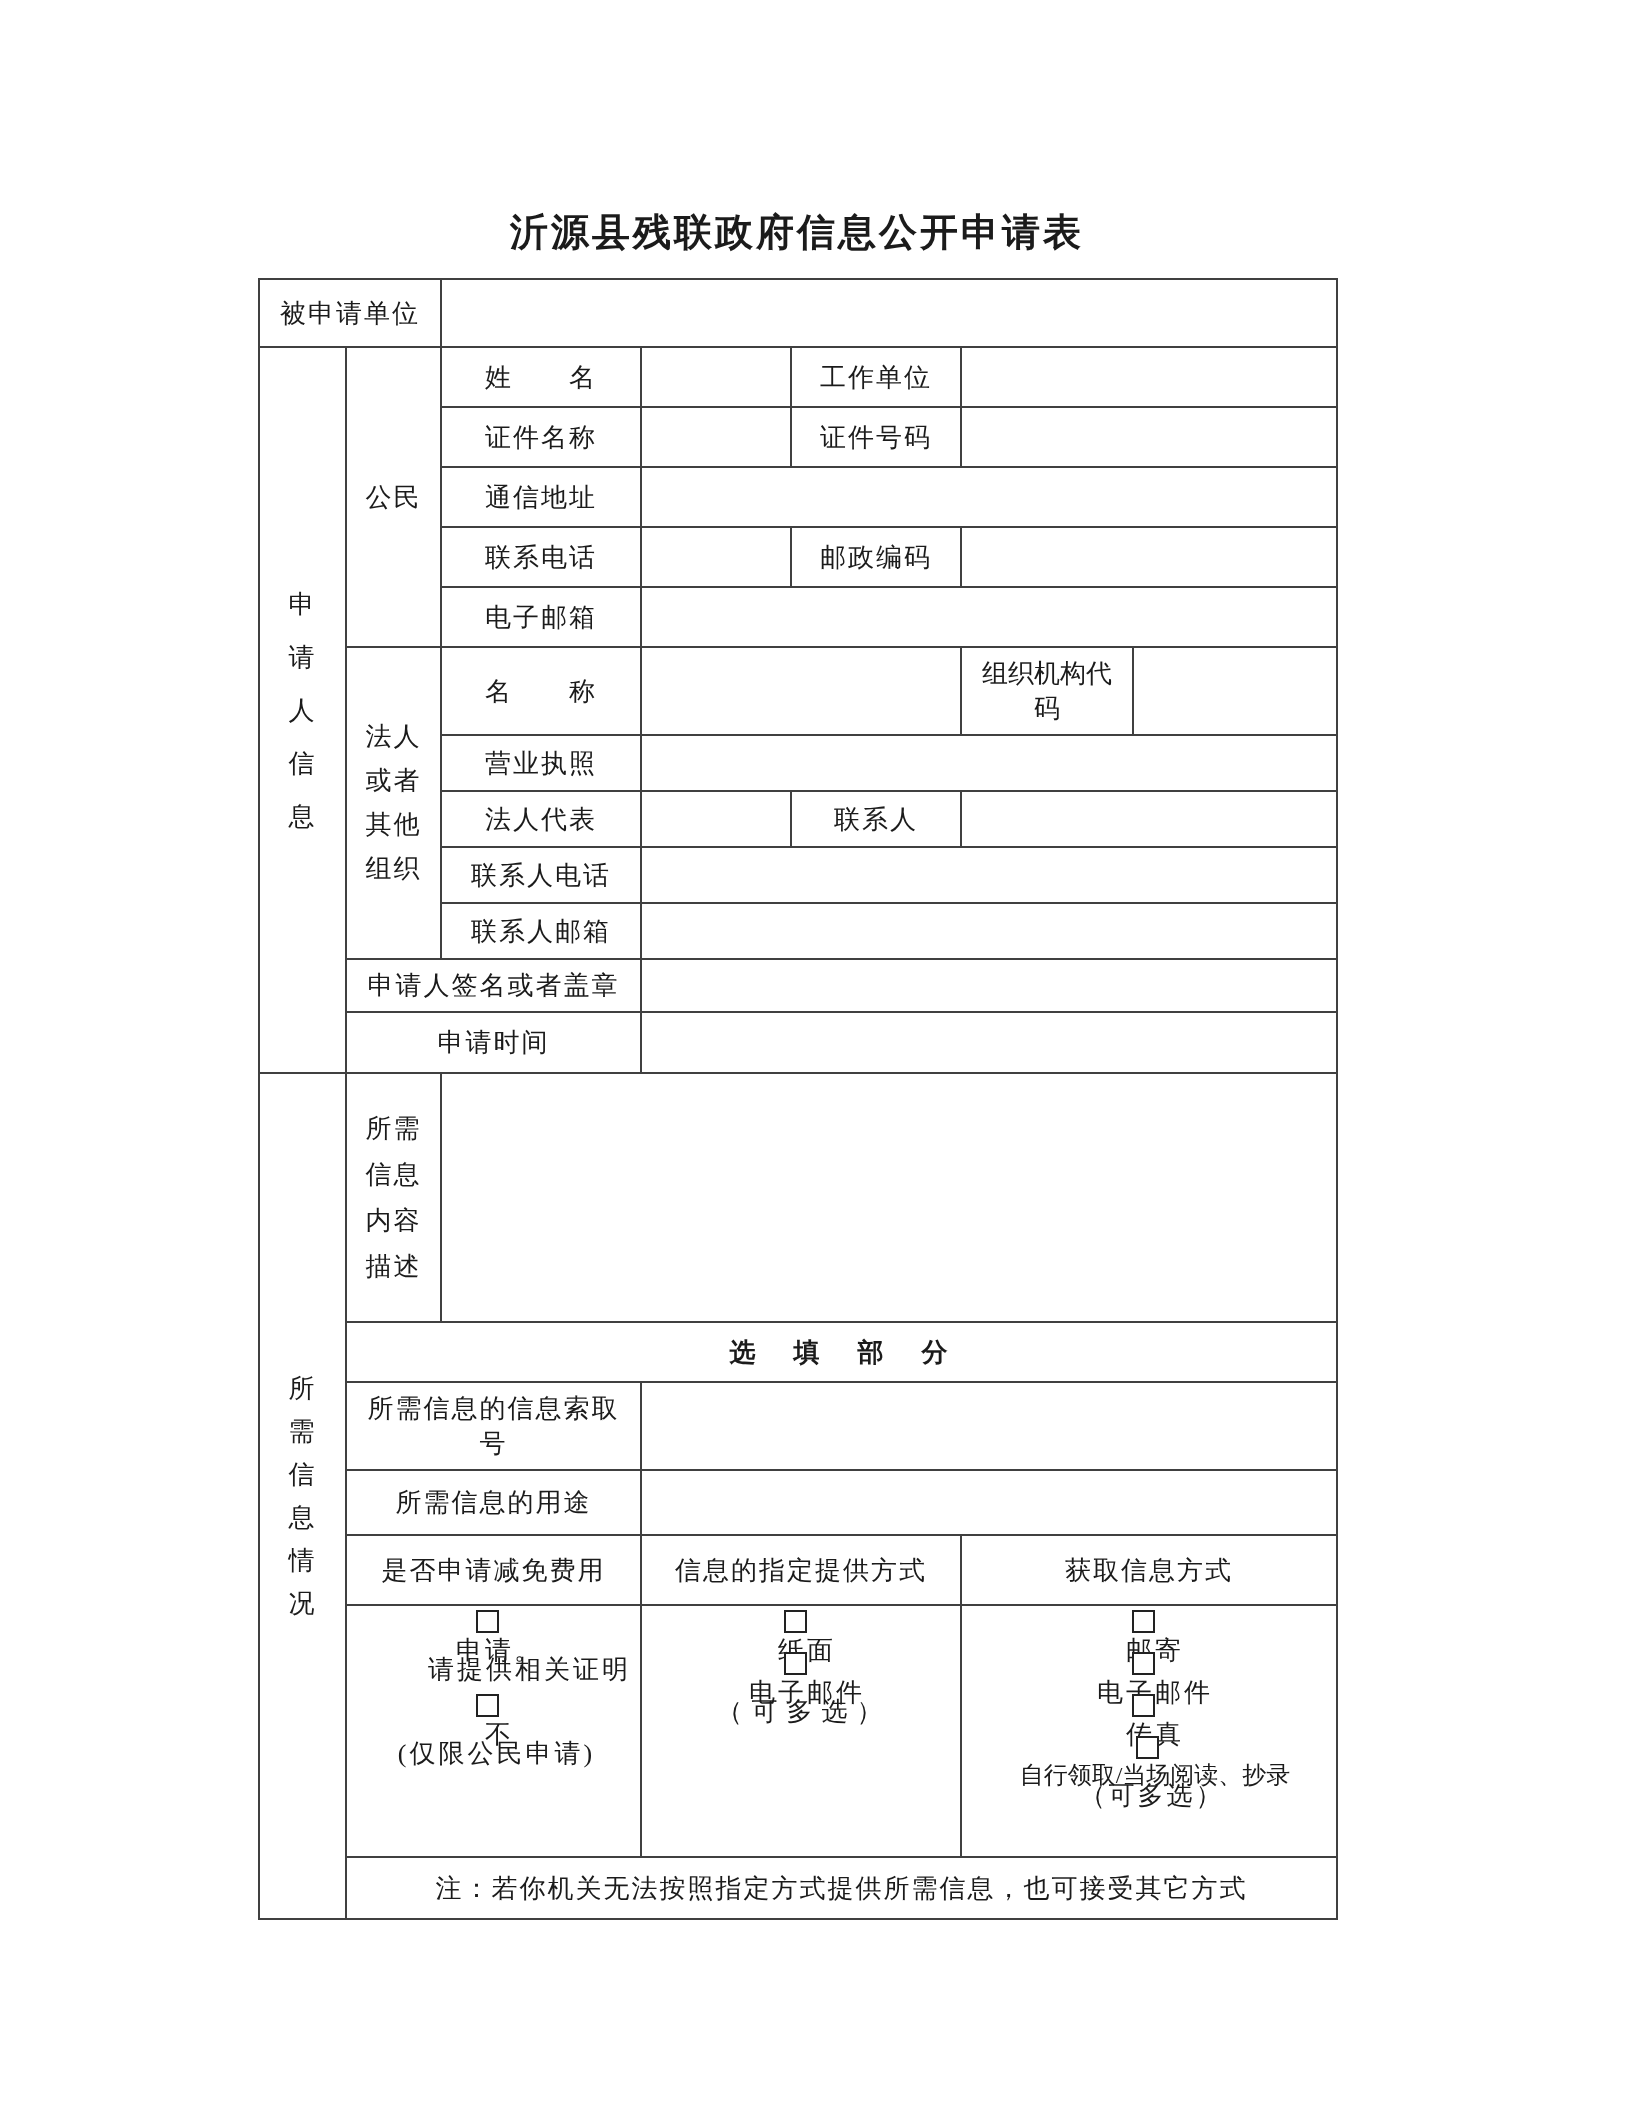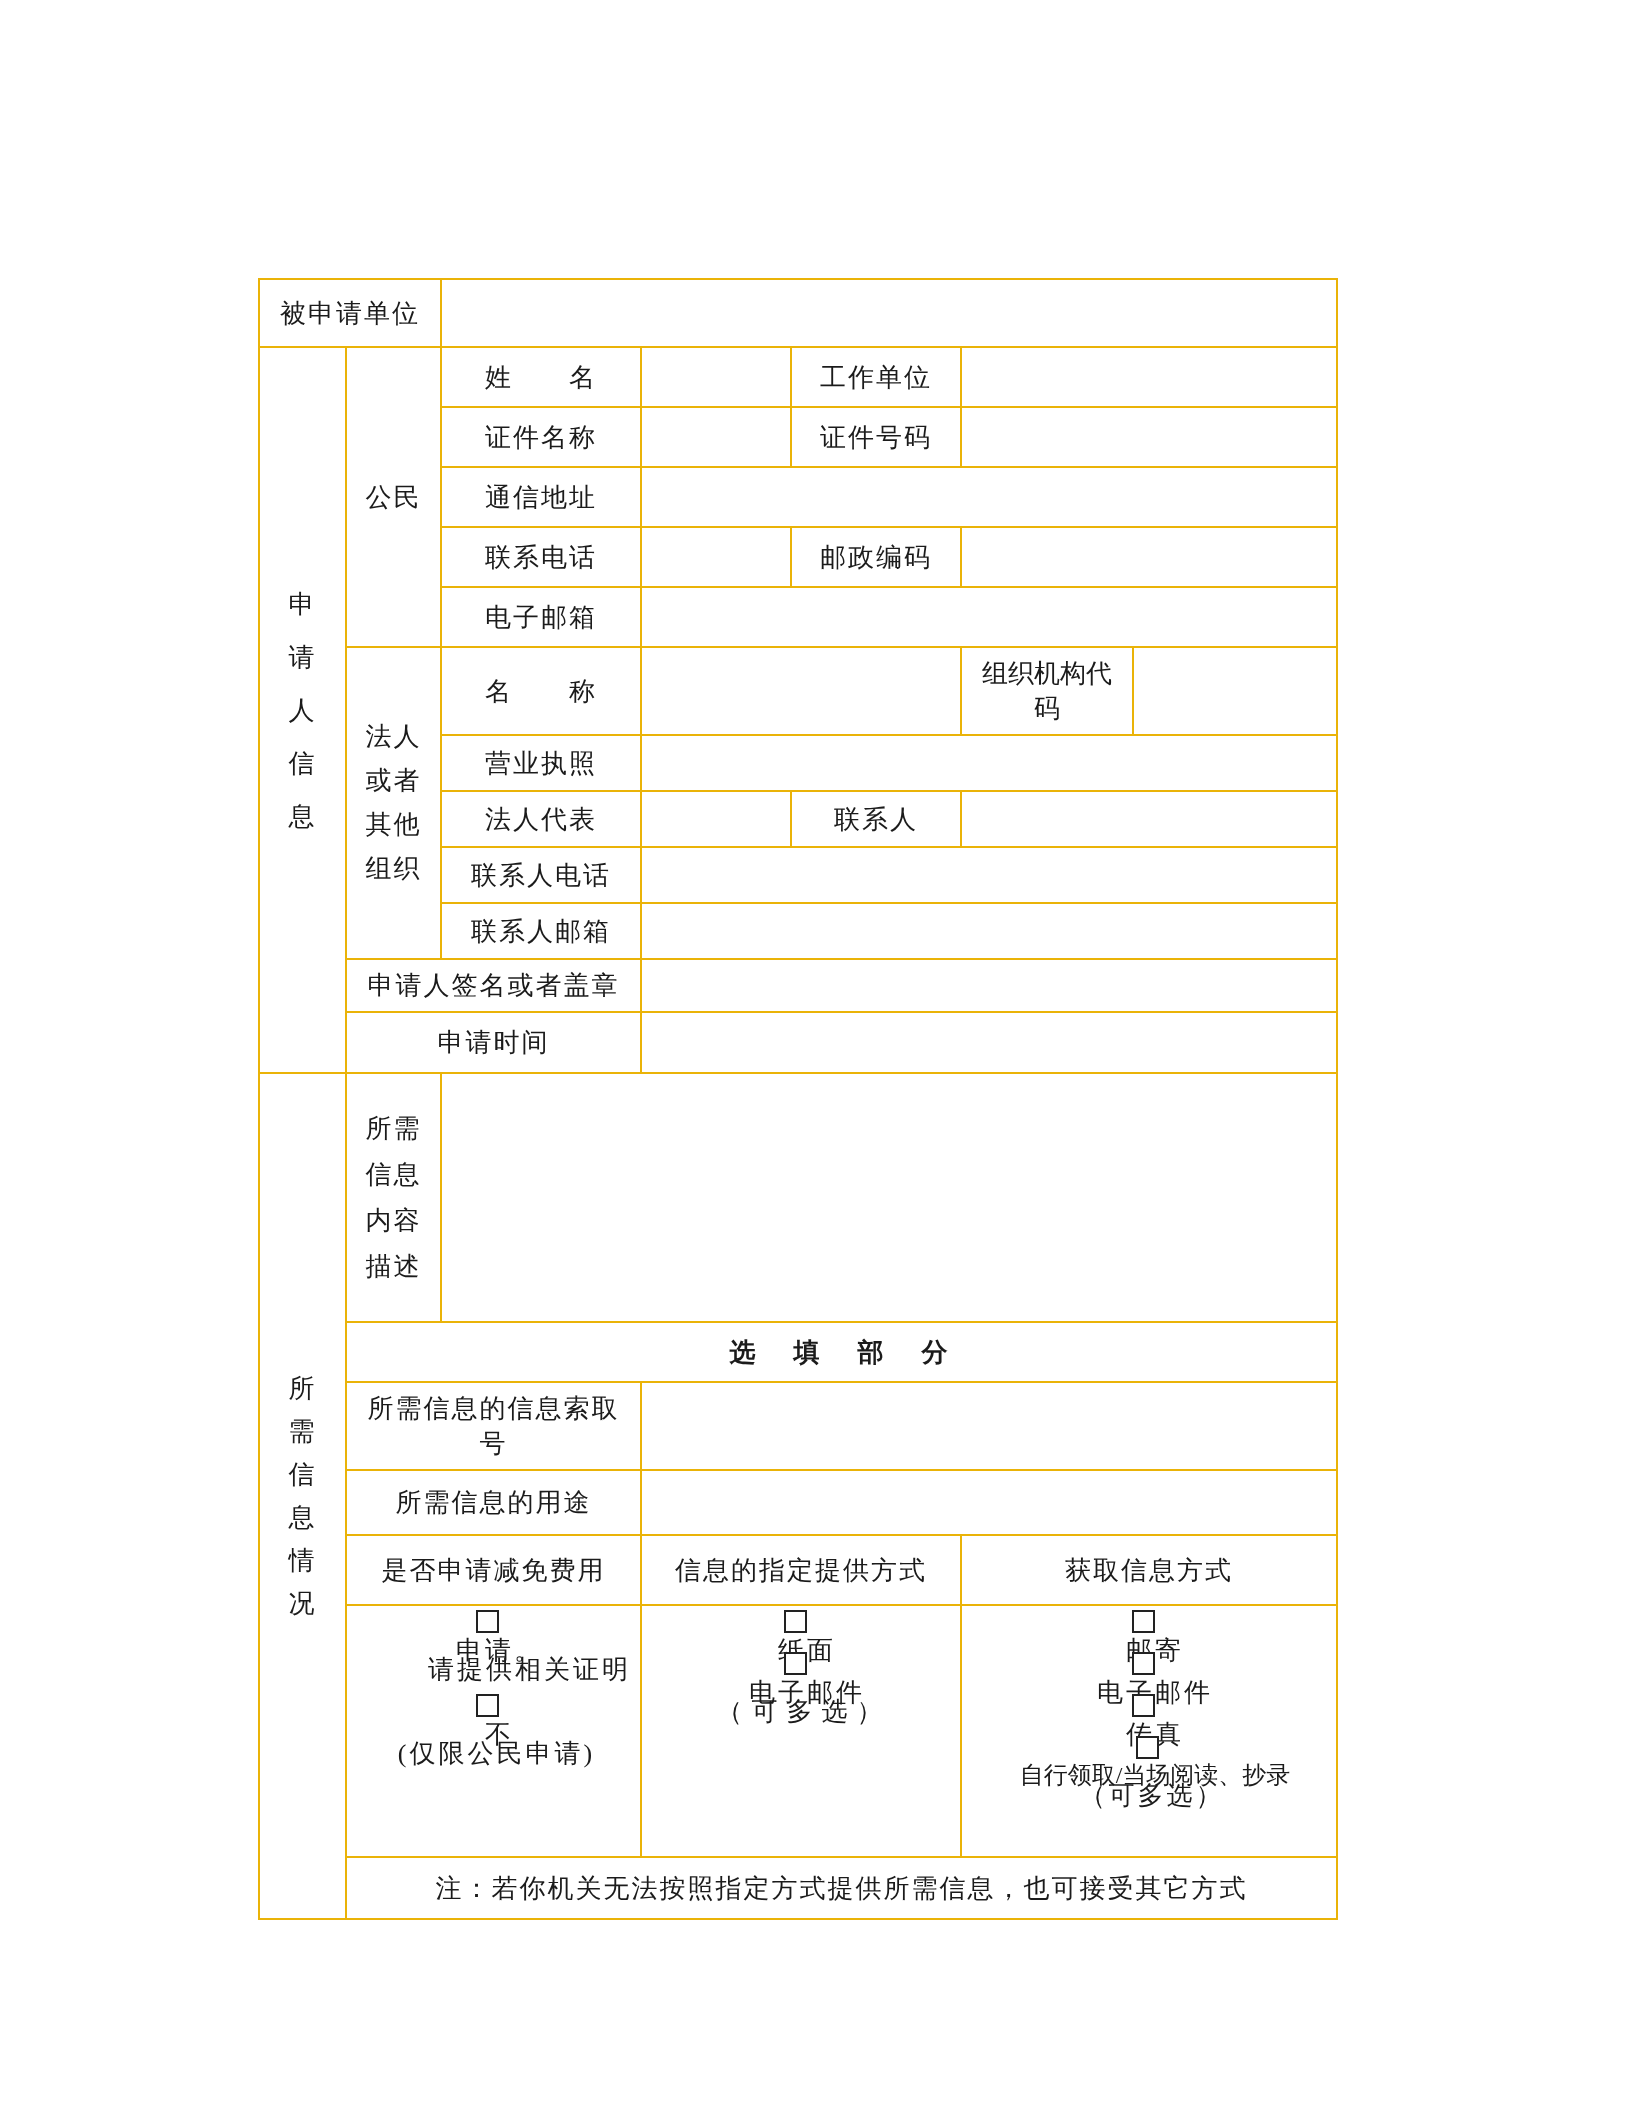--- a/index.html
+++ b/index.html
@@ -9,21 +9,21 @@
   }
   .title{
     position:absolute;left:258px;top:206px;width:1078px;
     text-align:center;font-size:38px;font-weight:bold;letter-spacing:3px;line-height:52px;
   }
   table.form{
     position:absolute;left:258px;top:278px;width:1078px;
     border-collapse:collapse;table-layout:fixed;
   }
   td{
-    border:2px solid #eab308;font-size:26px;text-align:center;
+    border:2px solid #404040;font-size:26px;text-align:center;
     vertical-align:middle;letter-spacing:2px;padding:8px;overflow:hidden;
   }
   tr.r1{height:68px}  tr.rs{height:60px}  tr.r7{height:64px}
   tr.rm{height:56px}  tr.r12{height:51px} tr.r13{height:61px}
   tr.r14{height:249px}tr.r15{height:60px} tr.r16{height:65px}
   tr.r17{height:65px} tr.r18{height:70px} tr.r19{height:252px}
   tr.r20{height:62px}
   .tight{letter-spacing:0;}
   .vert{margin:0 auto;word-break:break-all;text-align:center;}
   .v-app{width:30px;line-height:53px;}
@@ -38,20 +38,21 @@
   .opt.paren{padding-left:6px;}
   .opt.small{font-size:24px;letter-spacing:0;}
   .opt.small .cb{margin-right:16px;}
   .sp{letter-spacing:9px;}
 </style>
 </head>
 <body>
 
 <div class="page">
 
+  <div class="title">沂源县残联政府信息公开申请表</div>
 
   <table class="form">
     <colgroup>
       <col style="width:87px">
         <col style="width:95px">
         <col style="width:200px">
       <col style="width:150px">
         <col style="width:170px">
         <col style="width:172px">
       <col style="width:204px">

